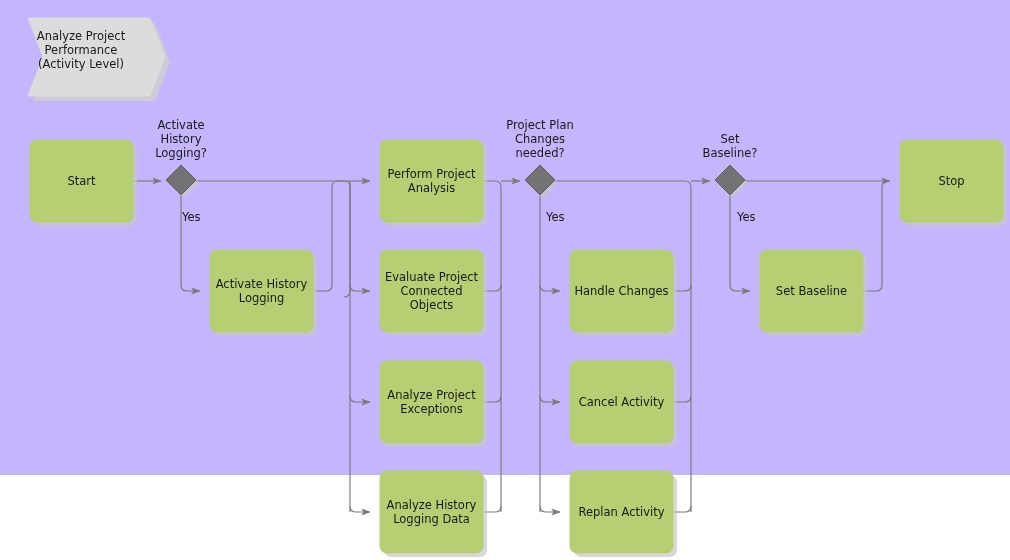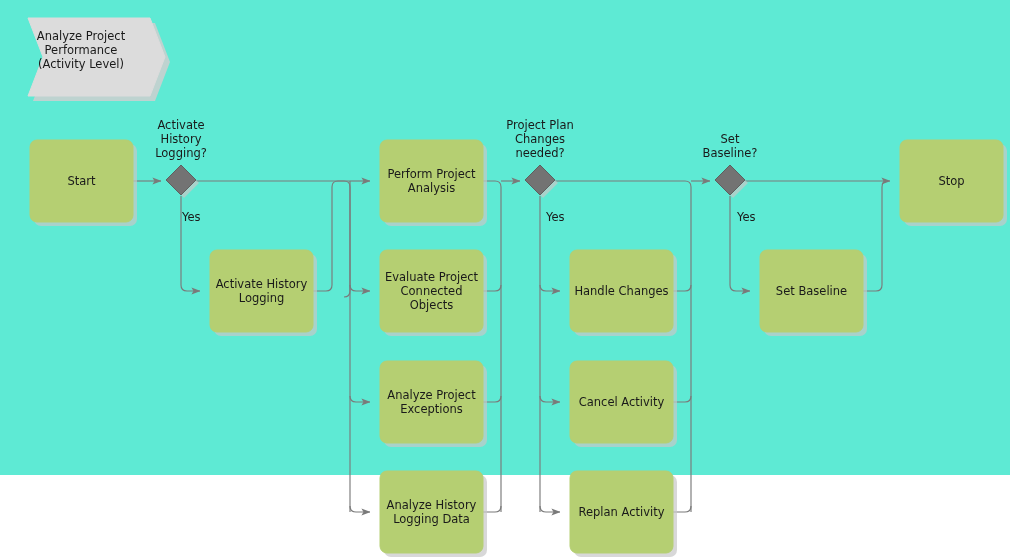--- a/index.html
+++ b/index.html
@@ -10,21 +10,21 @@
   body {
     width: 1010px;
     height: 560px;
     font-family: "DejaVu Sans", sans-serif;
     overflow: hidden;
   }
   #canvas {
     position: relative;
     width: 1010px;
     height: 475px;
-    background: #5eead4;
+    background: #c4b5fd;
   }
   svg.flow {
     position: absolute;
     left: 0;
     top: 0;
     width: 1010px;
     height: 560px;
   }
   .node-label {
     font-family: "DejaVu Sans", sans-serif;

